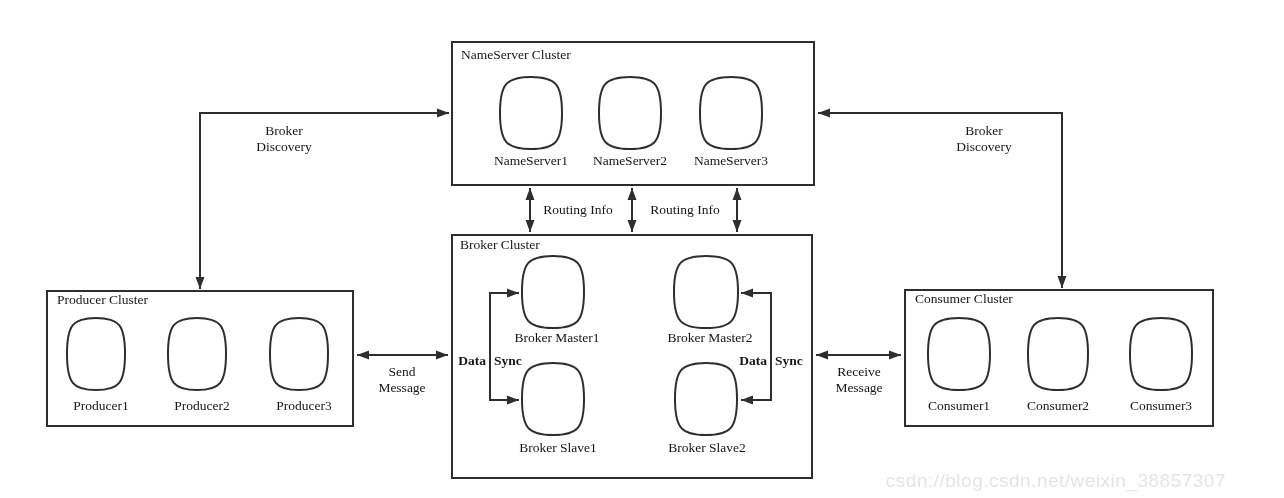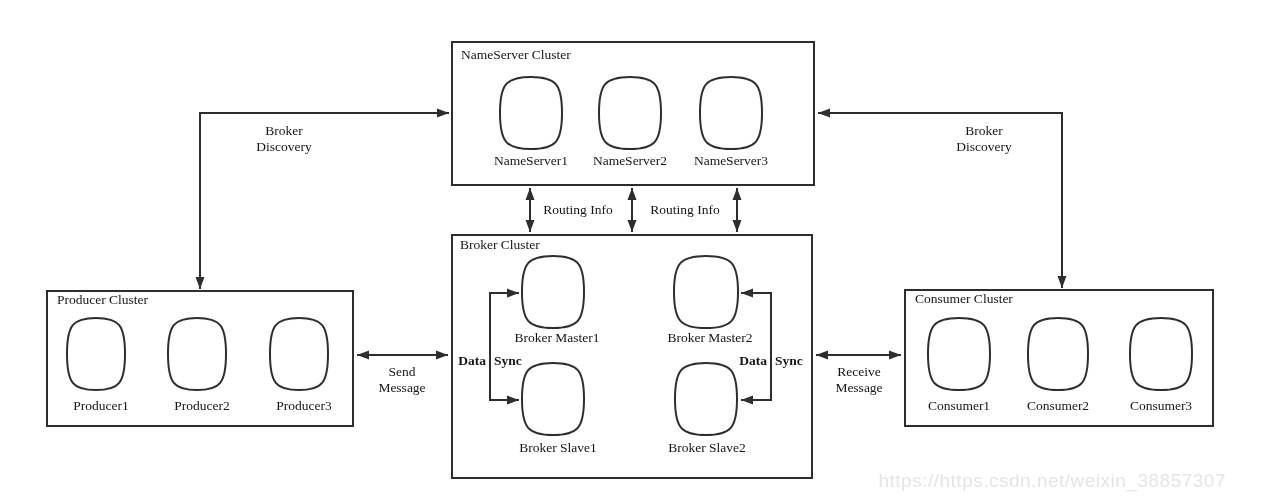--- a/index.html
+++ b/index.html
@@ -97,14 +97,14 @@
     <text x="402" y="376" text-anchor="middle">Send</text>
     <text x="402" y="392" text-anchor="middle">Message</text>
     <text x="859" y="376" text-anchor="middle">Receive</text>
     <text x="859" y="392" text-anchor="middle">Message</text>
     <text class="bold" x="486" y="365" text-anchor="end">Data</text>
     <text class="bold" x="494" y="365" text-anchor="start">Sync</text>
     <text class="bold" x="767" y="365" text-anchor="end">Data</text>
     <text class="bold" x="775" y="365" text-anchor="start">Sync</text>
   </svg>
 
-  <div class="watermark">https://https.csdn.net/weixin_38857307</div>
+  <div class="watermark">csdn://blog.csdn.net/weixin_38857307</div>
 </div>
 
 </body></html>

